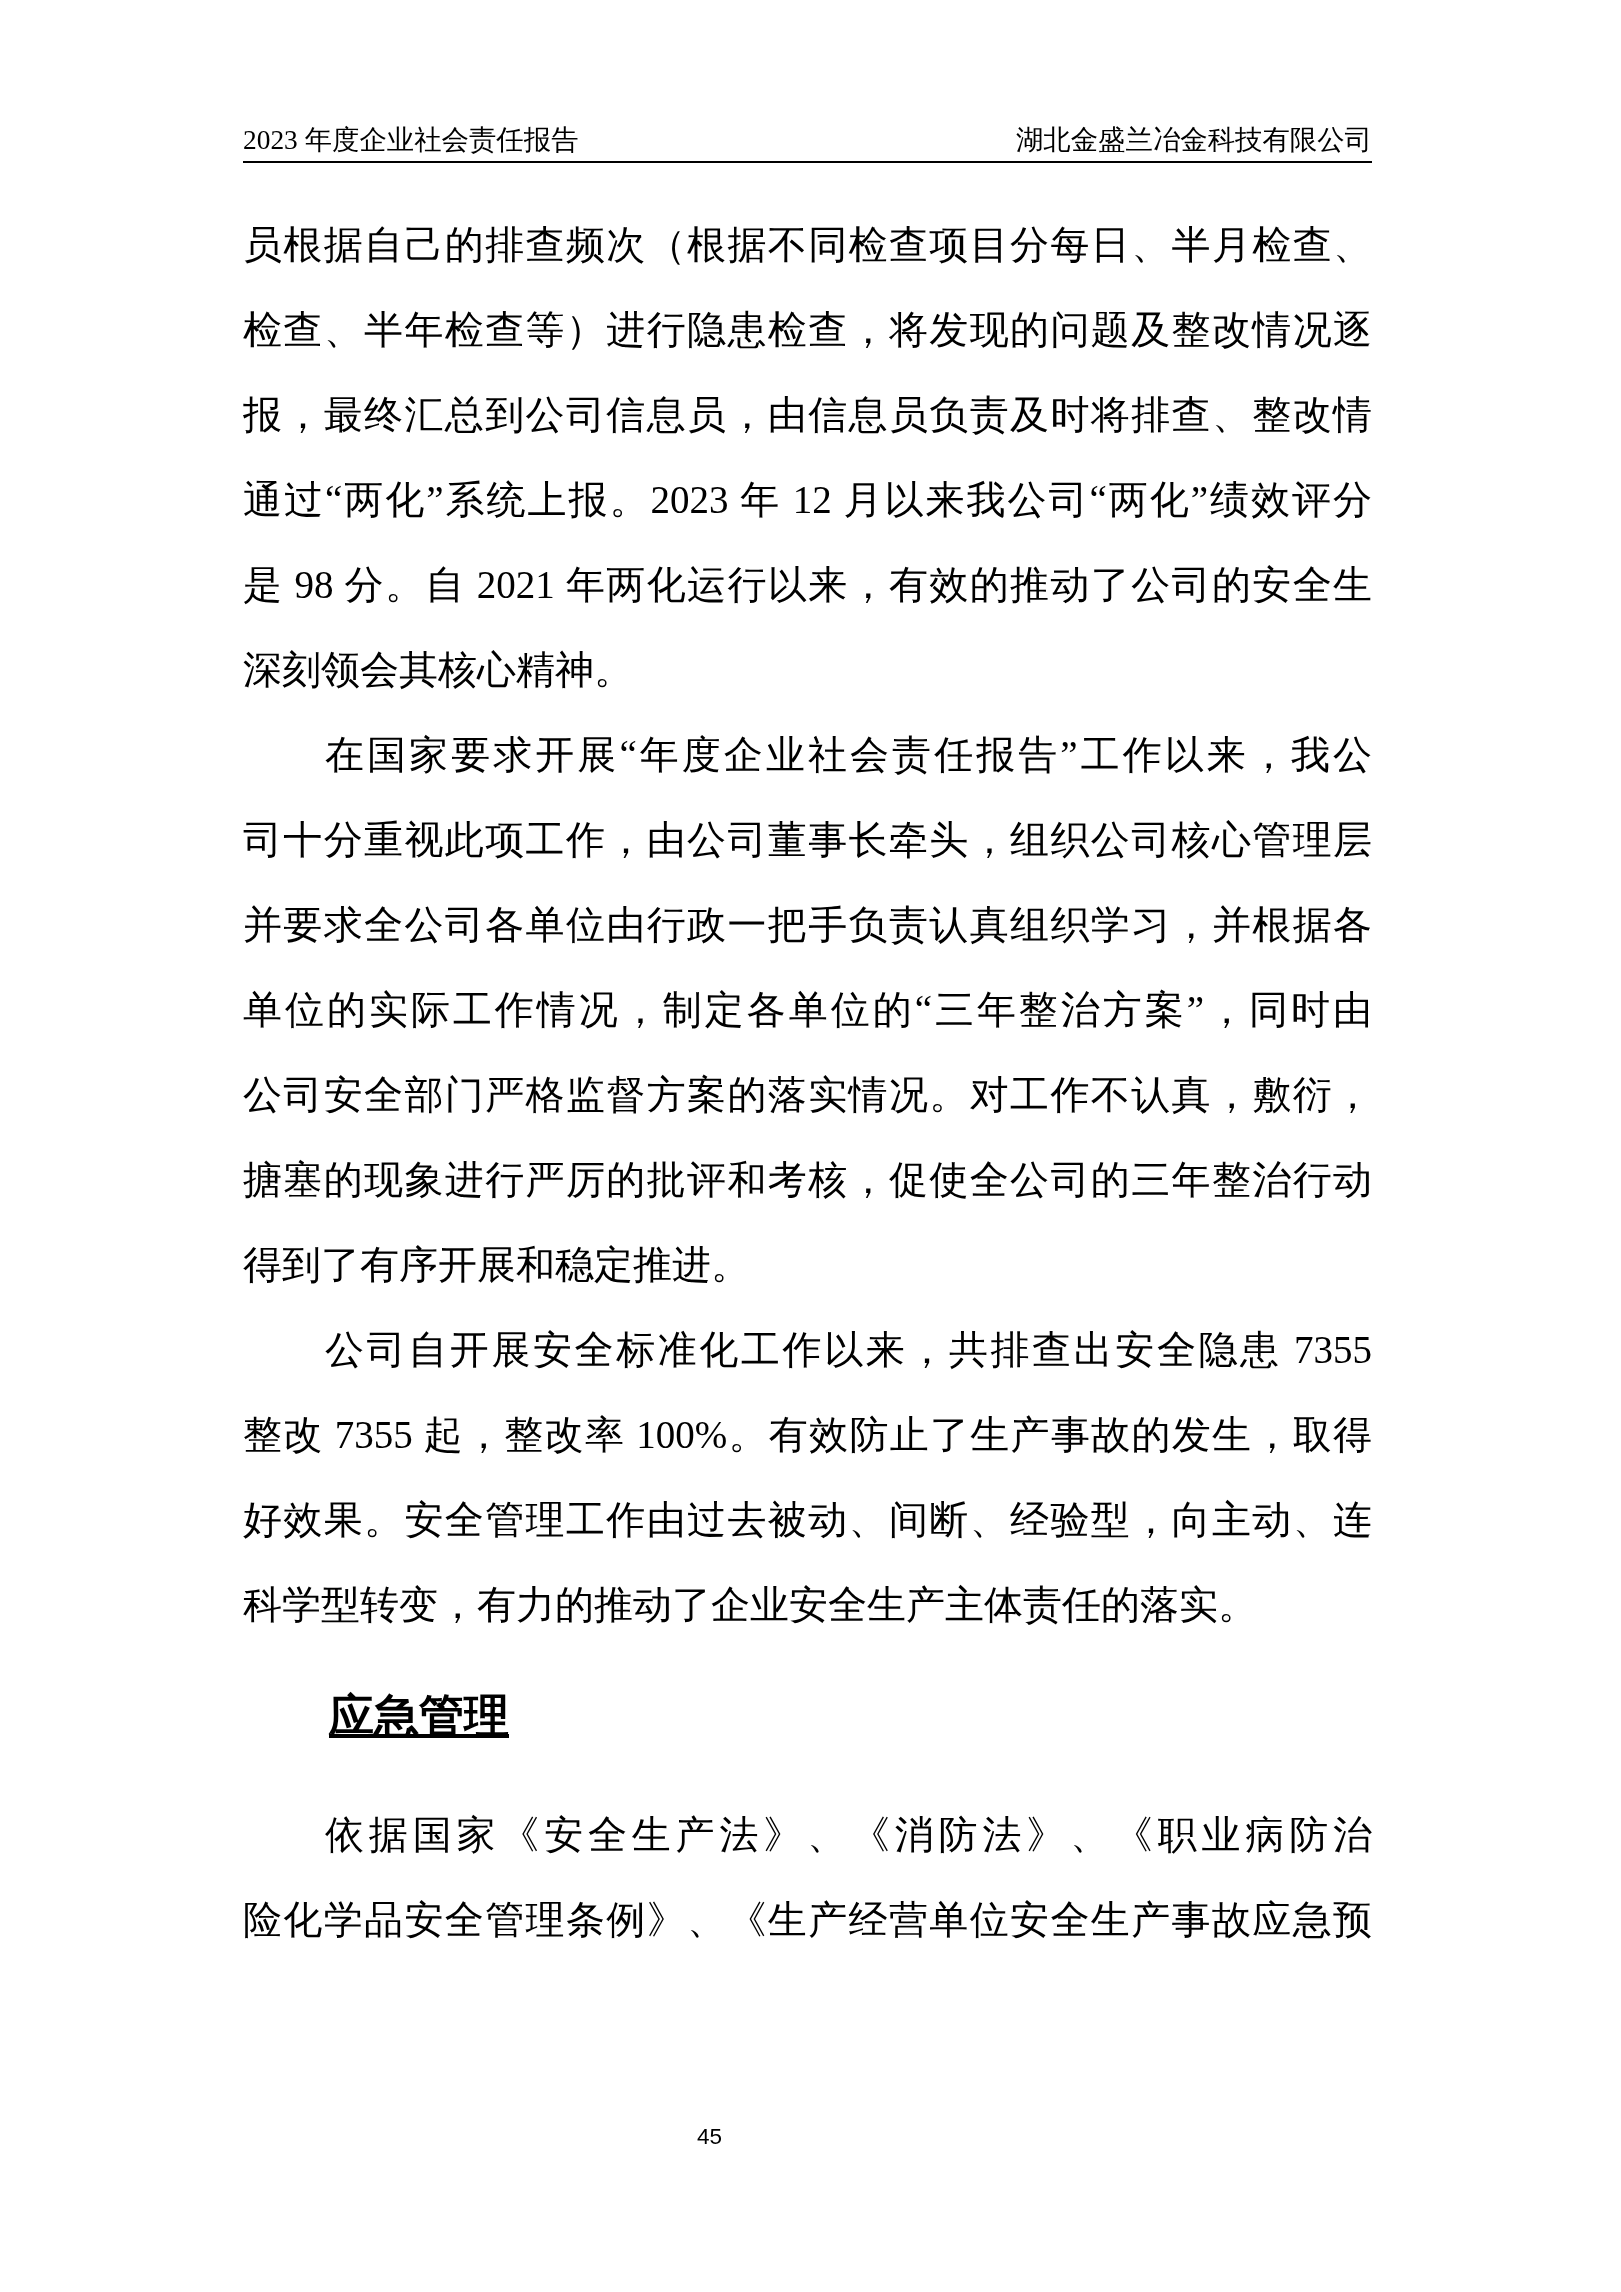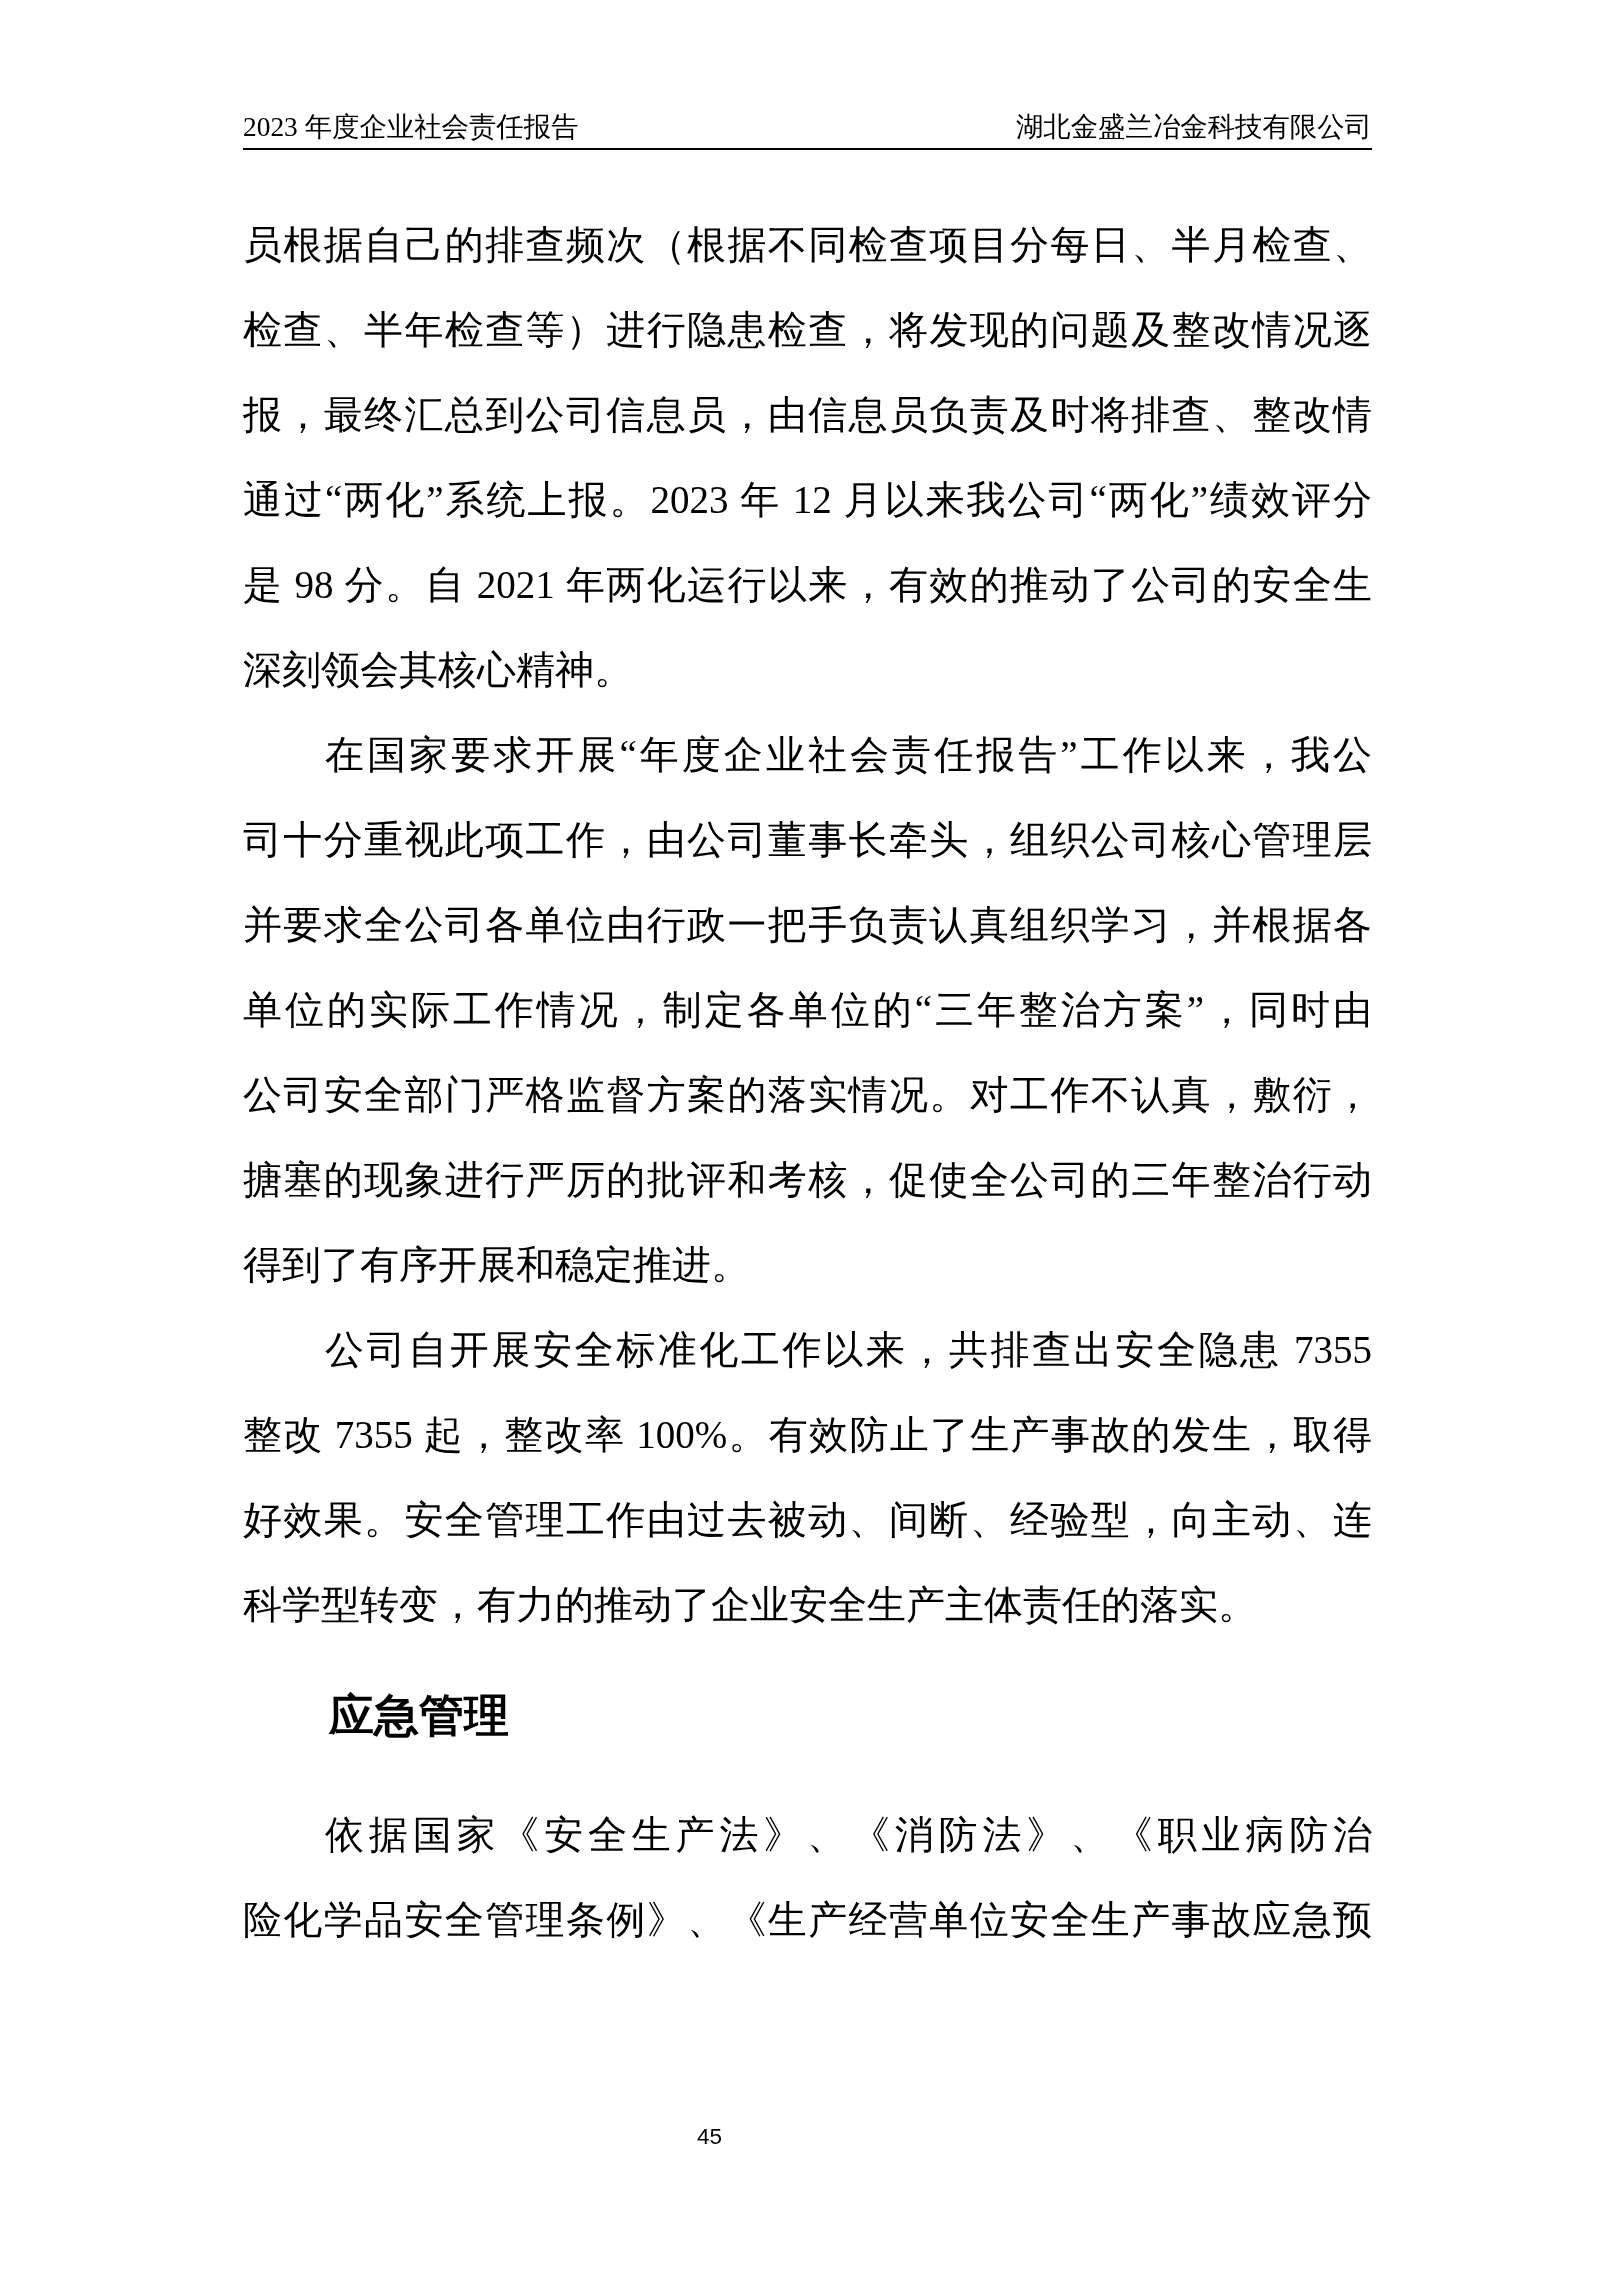--- a/index.html
+++ b/index.html
@@ -13,21 +13,21 @@
     height: 2293px;
     background: #ffffff;
     color: #000000;
     overflow: hidden;
   }
 
   
   .page-header {
     position: absolute;
     left: 243px;
-    top: 112px;
+    top: 125px;
     width: 1129px;
     display: flex;
     justify-content: space-between;
     align-items: flex-end;
     font-family: "Liberation Serif", serif;
     font-size: 27.4px;
     line-height: 31px;
     padding-bottom: 4.9px;
     border-bottom: 2.9px solid #000000;
     white-space: nowrap;
@@ -61,20 +61,21 @@
   
   .section-heading {
     margin: 39px 0 0 0;
     padding-left: 86px;
     height: 59px;
     line-height: 59px;
     font-family: "Liberation Sans", sans-serif;
     font-size: 45px;
     font-weight: bold;
     text-align: left;
+    text-decoration: underline;
   }
   .after-heading-first {
     margin-top: 47px;
   }
 
   
   .page-footer {
     position: absolute;
     left: 0;
     top: 2123px;

